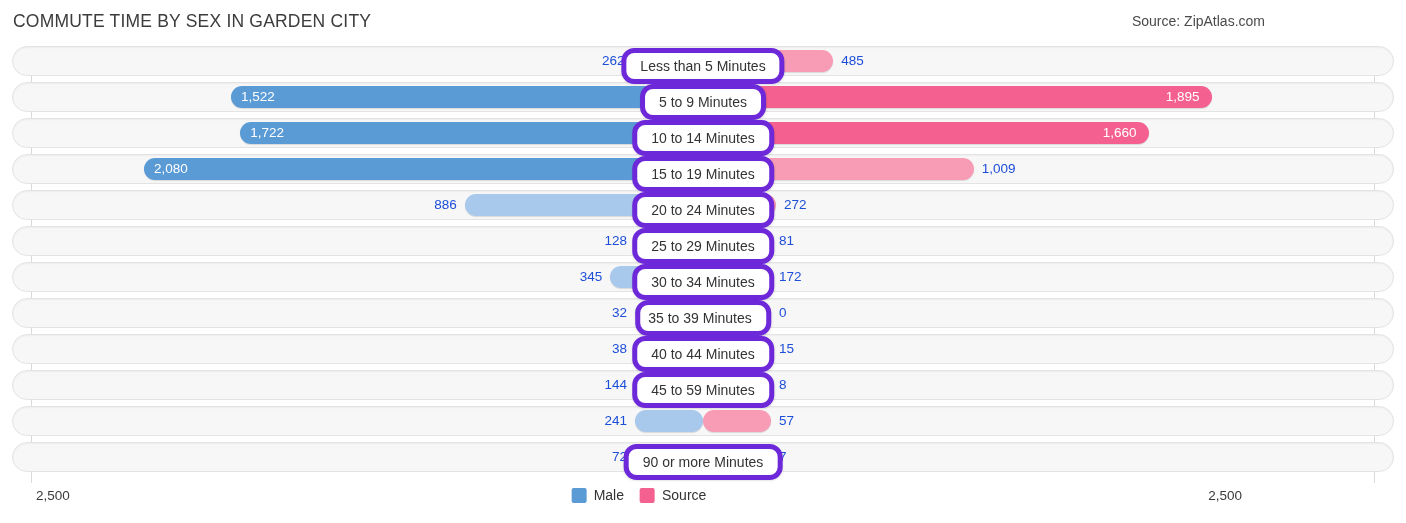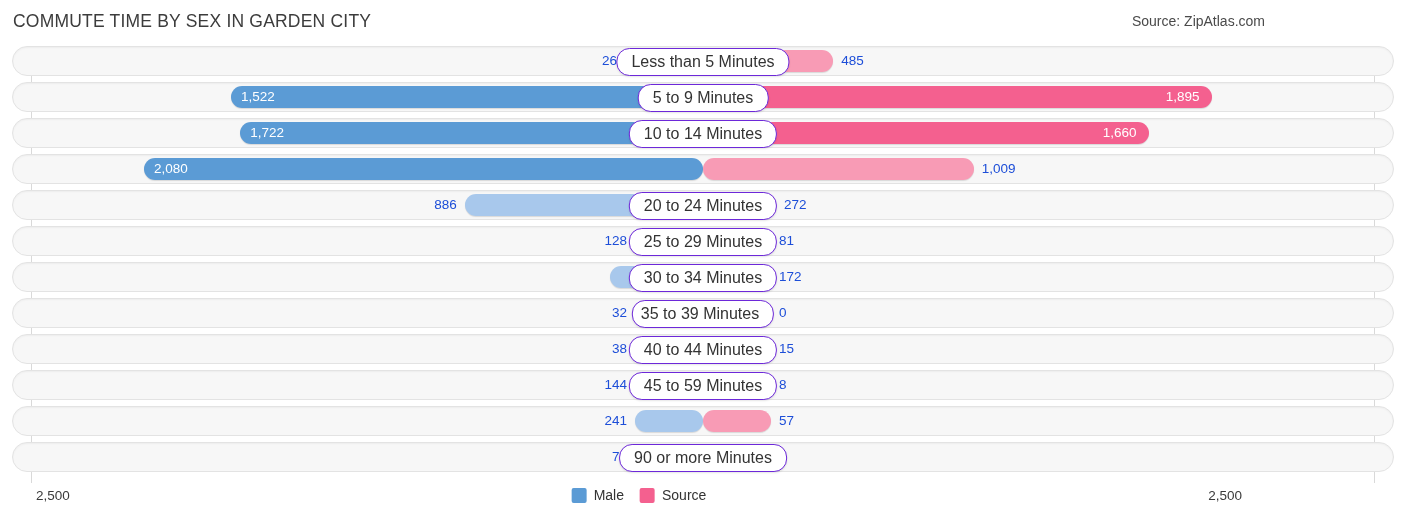--- a/index.html
+++ b/index.html
@@ -117,24 +117,24 @@
   .bar-value.male-val   { text-align: right; }
   .bar-value.female-val { text-align: left; }
 
   .center-label {
     position: absolute;
     top: 2px;
     height: 26px;
     line-height: 26px;
     transform: translateX(-50%);
     background: #ffffff;
-    border: 1px solid #6d28d9;
+    border: 5px solid #6d28d9;
     border-radius: 13px;
     padding: 0 14px;
-    font-size: 16px;
+    font-size: 14px;
     color: #333333;
     white-space: nowrap;
     box-shadow: 0 1px 2px rgba(0,0,0,0.10);
     z-index: 4;
   }
 
   
   .footer {
     position: absolute;
     left: 0;
@@ -215,40 +215,42 @@
           <div class="bar female" style="left: 703px; width: 445.544px; background: rgb(244, 96, 143);"></div>
           <div class="bar-value female-val inside" style="left: 0px; width: 1136.54px; text-align: right;">1,660</div>
           <div class="center-label" style="left: 703px;">10 to 14 Minutes</div>
         </div>
         <div class="row">
           <div class="track"></div>
           <div class="bar male" style="left: 143.896px; width: 559.104px; background: rgb(91, 155, 213);"></div>
           <div class="bar-value male-val inside" style="left: 153.896px; text-align: left;">2,080</div>
           <div class="bar female" style="left: 703px; width: 270.816px; background: rgb(248, 155, 181);"></div>
           <div class="bar-value female-val" style="left: 981.816px; text-align: left;">1,009</div>
+          <div class="center-label" style="left: 703px;">15 to 19 Minutes</div>
         </div>
         <div class="row">
           <div class="track"></div>
           <div class="bar male" style="left: 464.843px; width: 238.157px; background: rgb(168, 200, 236);"></div>
           <div class="bar-value male-val" style="left: 0px; width: 456.843px; text-align: right;">886</div>
           <div class="bar female" style="left: 703px; width: 73.0048px; background: rgb(248, 155, 181);"></div>
           <div class="bar-value female-val" style="left: 784.005px; text-align: left;">272</div>
           <div class="center-label" style="left: 703px;">20 to 24 Minutes</div>
         </div>
         <div class="row">
           <div class="track"></div>
           <div class="bar male" style="left: 635px; width: 68px; background: rgb(168, 200, 236);"></div>
           <div class="bar-value male-val" style="left: 0px; width: 627px; text-align: right;">128</div>
           <div class="bar female" style="left: 703px; width: 68px; background: rgb(248, 155, 181);"></div>
           <div class="bar-value female-val" style="left: 779px; text-align: left;">81</div>
           <div class="center-label" style="left: 703px;">25 to 29 Minutes</div>
         </div>
         <div class="row">
           <div class="track"></div>
           <div class="bar male" style="left: 610.264px; width: 92.736px; background: rgb(168, 200, 236);"></div>
+          <div class="bar-value male-val" style="left: 0px; width: 602.264px; text-align: right;">345</div>
           <div class="bar female" style="left: 703px; width: 68px; background: rgb(248, 155, 181);"></div>
           <div class="bar-value female-val" style="left: 779px; text-align: left;">172</div>
           <div class="center-label" style="left: 703px;">30 to 34 Minutes</div>
         </div>
         <div class="row">
           <div class="track"></div>
           <div class="bar male" style="left: 635px; width: 68px; background: rgb(168, 200, 236);"></div>
           <div class="bar-value male-val" style="left: 0px; width: 627px; text-align: right;">32</div>
           <div class="bar female" style="left: 703px; width: 68px; background: rgb(248, 155, 181);"></div>
           <div class="bar-value female-val" style="left: 779px; text-align: left;">0</div>

